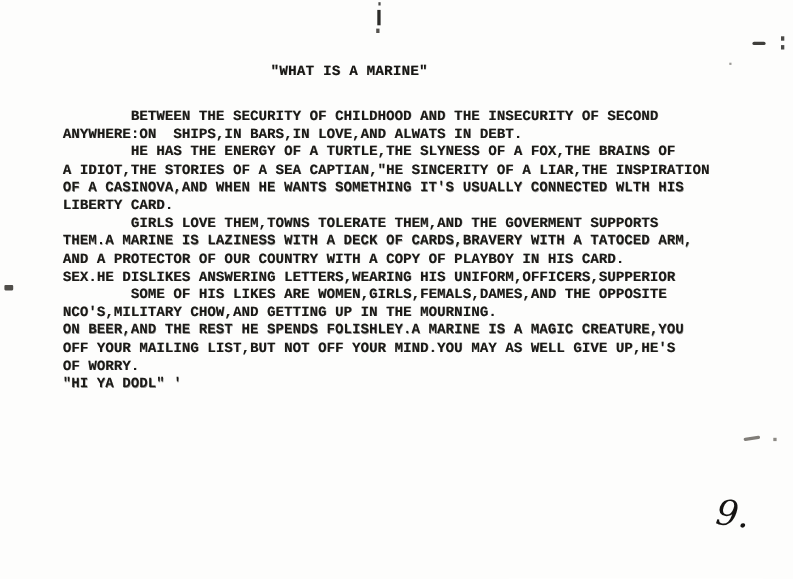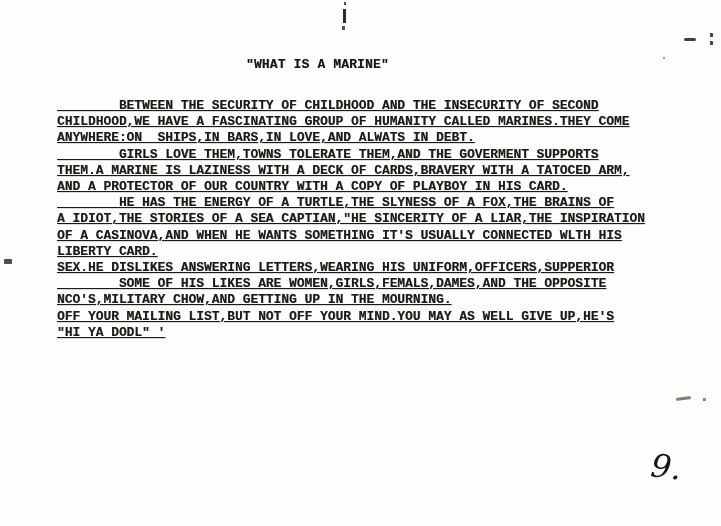--- a/index.html
+++ b/index.html
@@ -26,21 +26,21 @@
   }
   .body-text {
     position: absolute;
     left: 57px; top: 98px;
     font-size: 12.9px;
     font-weight: bold;
     line-height: 16.2px;
     color: #1b1a17;
     text-shadow: 0.4px 0.3px 0 rgba(24,23,20,0.5);
   }
-  .para { margin: 0; text-decoration: underline; }
+  .para { margin: 0; }
   .line { white-space: pre; }
   .page-number {
     position: absolute;
     left: 651px; top: 448px;
     font-family: "DejaVu Serif", serif;
     font-style: italic;
     font-size: 32px;
     color: #151413;
     transform: rotate(7deg);
   }
@@ -60,41 +60,42 @@
 </head>
 <body>
 
 <div class="page">
 
   <div class="doc-title">"WHAT IS A MARINE"</div>
 
   <div class="body-text">
     <div class="para">
       <div class="line">        BETWEEN THE SECURITY OF CHILDHOOD AND THE INSECURITY OF SECOND</div>
-      <div class="line">CHILDHOOD,WE HAVE A FASCINATING GROUP OF HUMANITY CALLED MARINES.THEY COME</div>
       <div class="line">ANYWHERE:ON  SHIPS,IN BARS,IN LOVE,AND ALWATS IN DEBT.</div>
-    </div>
-    <div class="para">
-      <div class="line">        GIRLS LOVE THEM,TOWNS TOLERATE THEM,AND THE GOVERMENT SUPPORTS</div>
-      <div class="line">THEM.A MARINE IS LAZINESS WITH A DECK OF CARDS,BRAVERY WITH A TATOCED ARM,</div>
-      <div class="line">AND A PROTECTOR OF OUR COUNTRY WITH A COPY OF PLAYBOY IN HIS CARD.</div>
     </div>
     <div class="para">
       <div class="line">        HE HAS THE ENERGY OF A TURTLE,THE SLYNESS OF A FOX,THE BRAINS OF</div>
       <div class="line">A IDIOT,THE STORIES OF A SEA CAPTIAN,"HE SINCERITY OF A LIAR,THE INSPIRATION</div>
       <div class="line">OF A CASINOVA,AND WHEN HE WANTS SOMETHING IT'S USUALLY CONNECTED WLTH HIS</div>
       <div class="line">LIBERTY CARD.</div>
     </div>
     <div class="para">
+      <div class="line">        GIRLS LOVE THEM,TOWNS TOLERATE THEM,AND THE GOVERMENT SUPPORTS</div>
+      <div class="line">THEM.A MARINE IS LAZINESS WITH A DECK OF CARDS,BRAVERY WITH A TATOCED ARM,</div>
+      <div class="line">AND A PROTECTOR OF OUR COUNTRY WITH A COPY OF PLAYBOY IN HIS CARD.</div>
+    </div>
+    <div class="para">
       <div class="line">SEX.HE DISLIKES ANSWERING LETTERS,WEARING HIS UNIFORM,OFFICERS,SUPPERIOR</div>
       <div class="line">        SOME OF HIS LIKES ARE WOMEN,GIRLS,FEMALS,DAMES,AND THE OPPOSITE</div>
       <div class="line">NCO'S,MILITARY CHOW,AND GETTING UP IN THE MOURNING.</div>
     </div>
     <div class="para">
+      <div class="line">ON BEER,AND THE REST HE SPENDS FOLISHLEY.A MARINE IS A MAGIC CREATURE,YOU</div>
       <div class="line">OFF YOUR MAILING LIST,BUT NOT OFF YOUR MIND.YOU MAY AS WELL GIVE UP,HE'S</div>
+      <div class="line">OF WORRY.</div>
     </div>
     <div class="para">
       <div class="line">"HI YA DODL" '</div>
     </div>
   </div>
 
   <div class="page-number">9.</div>
 
   <div class="mark m-topcenter-dot"></div>
   <div class="mark m-topcenter-bar"></div>

